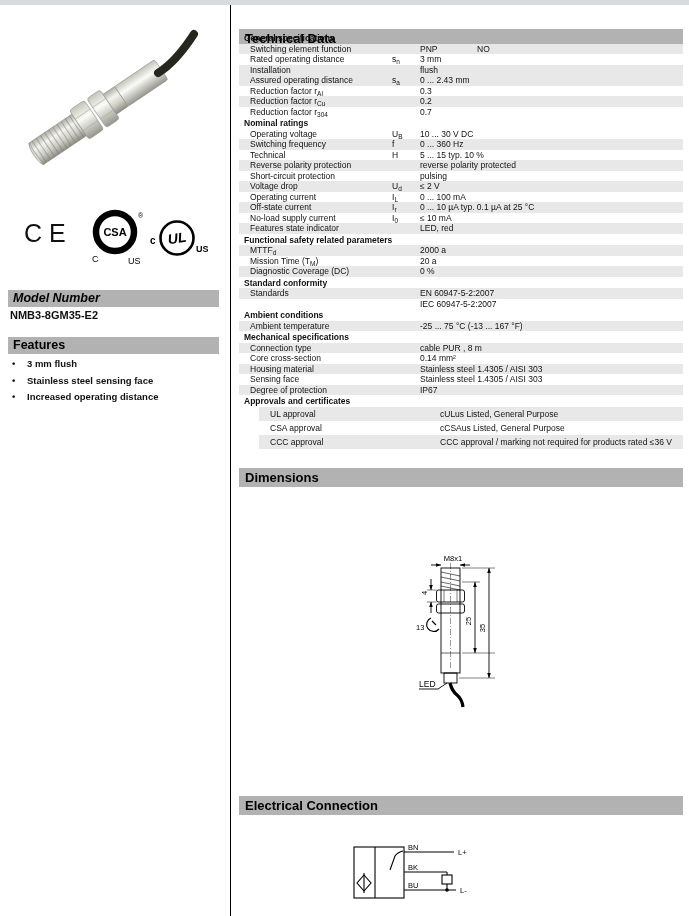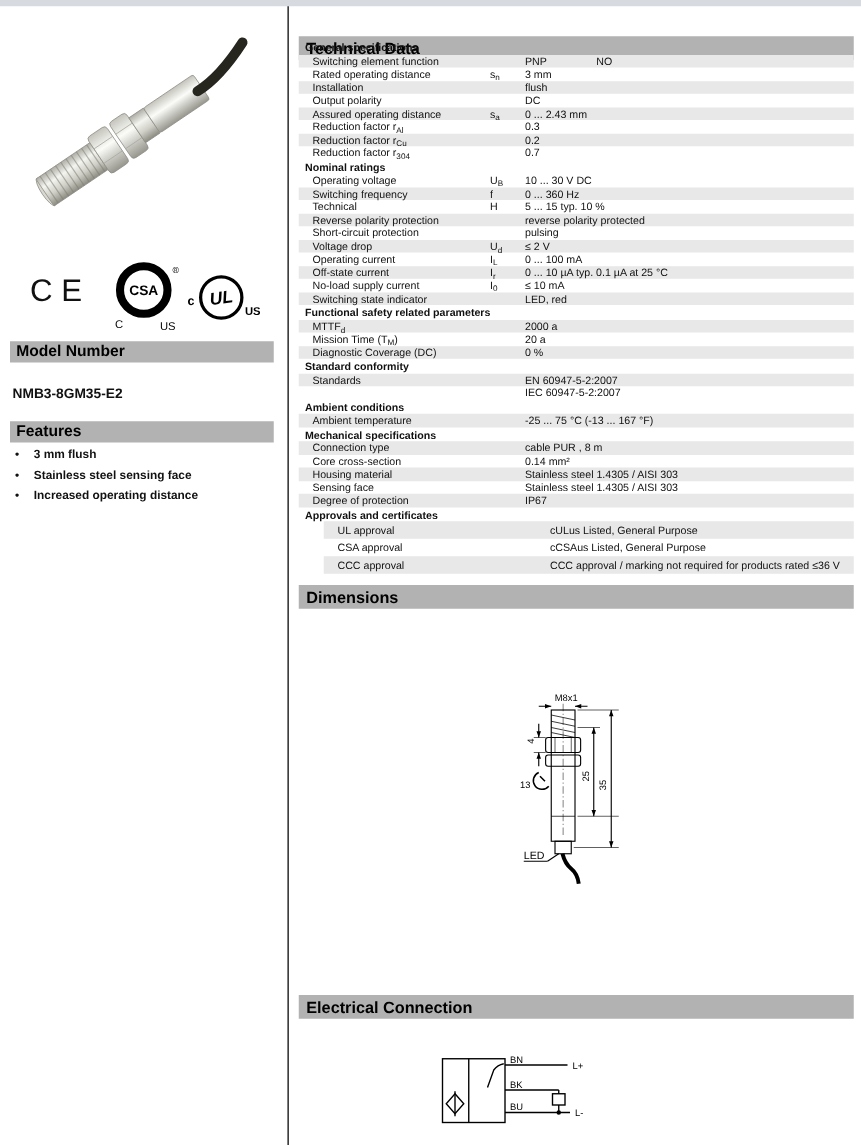--- a/index.html
+++ b/index.html
@@ -9,21 +9,21 @@
   .col-divider{position:absolute;left:230px;top:5px;width:1px;height:911px;background:#000;}
 
   
   .bar{position:absolute;background:var(--bar,#b2b2b2);box-sizing:border-box;
        font-weight:bold;color:#000;padding-left:6px;}
   .bar-right{left:239px;width:444px;height:19px;line-height:19px;font-size:13px;}
   .bar-left{left:8px;width:211px;height:17px;line-height:17px;font-size:12.5px;padding-left:5px;}
   .tech-bar{top:29px;}
   .dim-bar{top:468px;}
   .elec-bar{top:796px;}
-  .model-bar{top:273px;}
+  .model-bar{top:290px;font-style:italic;}
   .features-bar{top:337px;}
 
   
   .spec-table{position:absolute;left:239px;top:32px;width:444px;font-size:8.5px;}
   .sec-header{height:11.5px;line-height:12px;font-weight:bold;padding-left:5px;}
   .spec-row{position:relative;height:10.5px;line-height:10.6px;}
   .spec-row.shaded{background:var(--shade,#e8e8e8);}
   .spec-row.tall{height:14px;line-height:14px;margin-left:20px;}
   .spec-row .label{position:absolute;left:11px;white-space:nowrap;}
   .spec-row .sym{position:absolute;left:153px;}
@@ -147,24 +147,20 @@
       </div>
       <div class="spec-row">
         <span class="label">Rated operating distance</span>
         <span class="sym">s<span class="sub">n</span></span>
         <span class="val">3 mm</span>
       </div>
       <div class="spec-row shaded">
         <span class="label">Installation</span>
         <span class="val">flush</span>
       </div>
-      <div class="spec-row">
-        <span class="label">Output polarity</span>
-        <span class="val">DC</span>
-      </div>
       <div class="spec-row shaded">
         <span class="label">Assured operating distance</span>
         <span class="sym">s<span class="sub">a</span></span>
         <span class="val">0 ... 2.43 mm</span>
       </div>
       <div class="spec-row">
         <span class="label">Reduction factor r<span class="sub">Al</span></span>
         <span class="val">0.3</span>
       </div>
       <div class="spec-row shaded">
@@ -213,21 +209,21 @@
         <span class="label">Off-state current</span>
         <span class="sym">I<span class="sub">r</span></span>
         <span class="val">0 ... 10 µA typ. 0.1 µA at 25 °C</span>
       </div>
       <div class="spec-row">
         <span class="label">No-load supply current</span>
         <span class="sym">I<span class="sub">0</span></span>
         <span class="val">≤ 10 mA</span>
       </div>
       <div class="spec-row shaded">
-        <span class="label">Switching state indicator</span>
+        <span class="label">Features state indicator</span>
         <span class="val">LED, red</span>
       </div>
       <div class="sec-header">Functional safety related parameters</div>
       <div class="spec-row shaded">
         <span class="label">MTTF<span class="sub">d</span></span>
         <span class="val">2000 a</span>
       </div>
       <div class="spec-row">
         <span class="label">Mission Time (T<span class="sub">M</span>)</span>
         <span class="val">20 a</span>

